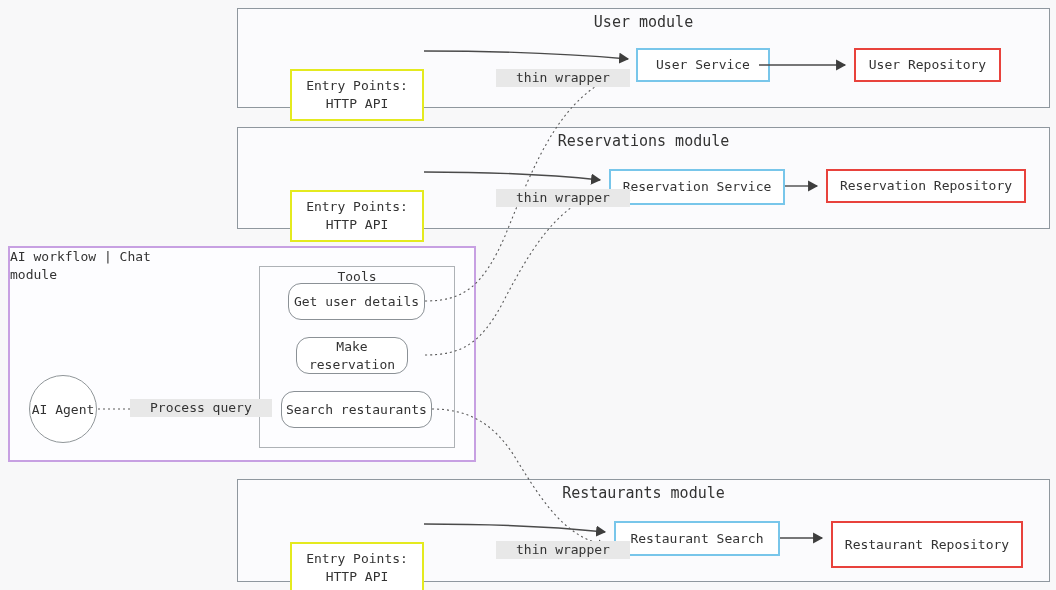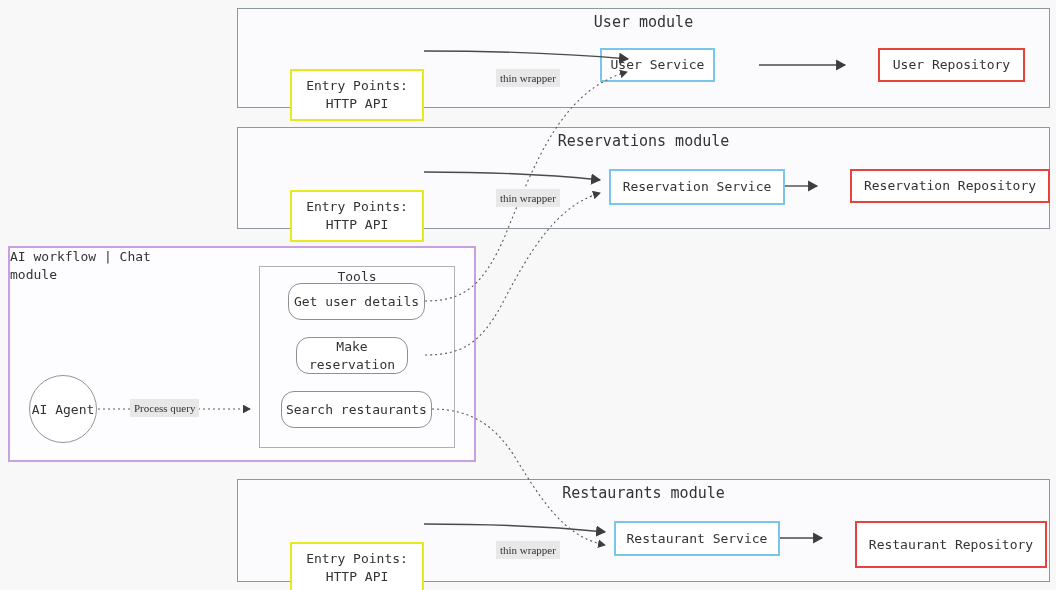--- a/index.html
+++ b/index.html
@@ -15,27 +15,27 @@
   .canvas{position:relative;width:1056px;height:590px;}
   .module{position:absolute;background:var(--module-fill);border:1.5px solid var(--module-border);}
   .module-title{position:absolute;top:5px;left:0;right:0;text-align:center;font-size:15px;line-height:17px;}
   .ai-module{position:absolute;background:var(--ai-module-fill);border:2px solid var(--ai-module-border);}
   .tools-box{position:absolute;border:1px solid #aeb2b6;background:var(--ai-module-fill);}
   .tools-title{position:absolute;top:2px;left:0;right:0;text-align:center;font-size:13px;}
   .node{position:absolute;display:flex;flex-direction:column;align-items:center;justify-content:center;
         background:var(--node-fill);font-size:13px;line-height:18px;text-align:center;}
   .entry{border:2.5px solid var(--entry-border);margin-top:44px;}
   .service{border:2px solid var(--service-border);}
-  .repository{border:2px solid var(--repository-border);margin-left:24px;}
+  .repository{border:2px solid var(--repository-border);}
   .tool{border:1.5px solid var(--tool-border);border-radius:13px;}
   .agent-circle{position:absolute;width:68px;height:68px;border-radius:50%;border:1.5px solid #909699;
         background:var(--node-fill);display:flex;align-items:center;justify-content:center;font-size:13px;}
   .edges{position:absolute;left:0;top:0;width:1056px;height:590px;z-index:5;pointer-events:none;}
-  .edge-label{position:absolute;z-index:6;background:var(--edge-label-bg);padding:1px 4px;
-        font-size:11px;line-height:16px;white-space:nowrap;font-family:Liberation Serif, serif;}
+  .edge-label{position:absolute;z-index:6;background:var(--edge-label-bg);padding:1px 20px;
+        font-size:13px;line-height:16px;white-space:nowrap;}
   .ai-title{position:absolute;top:0;left:0;right:0;text-align:left;font-size:13px;line-height:18px;}
 </style>
 </head>
 <body>
 
 <div class="canvas">
 
   <div class="module" style="left:237px;top:8px;width:813px;height:100px">
     <div class="module-title">User module</div>
   </div>
@@ -56,35 +56,35 @@
   </div>
 
   <div class="module" style="left:237px;top:479px;width:813px;height:103px">
     <div class="module-title">Restaurants module</div>
   </div>
 
   <div class="node entry" style="left:290px;top:25px;width:134px;height:52px">
     <div>Entry Points:</div>
     <div>HTTP API</div>
   </div>
-  <div class="node service" style="left:600px;top:48px;width:115px;height:34px">User Service</div>
+  <div class="node service" style="left:636px;top:48px;width:134px;height:34px">User Service</div>
   <div class="node repository" style="left:854px;top:48px;width:147px;height:34px">User Repository</div>
 
   <div class="node entry" style="left:290px;top:146px;width:134px;height:52px">
     <div>Entry Points:</div>
     <div>HTTP API</div>
   </div>
   <div class="node service" style="left:609px;top:169px;width:176px;height:36px">Reservation Service</div>
   <div class="node repository" style="left:826px;top:169px;width:200px;height:34px">Reservation Repository</div>
 
   <div class="node entry" style="left:290px;top:498px;width:134px;height:52px">
     <div>Entry Points:</div>
     <div>HTTP API</div>
   </div>
-  <div class="node service" style="left:614px;top:521px;width:166px;height:35px">Restaurant Service</div>
+  <div class="node service" style="left:614px;top:521px;width:166px;height:35px">Restaurant Search</div>
   <div class="node repository" style="left:831px;top:521px;width:192px;height:47px">Restaurant Repository</div>
 
   <div class="node tool" style="left:288px;top:283px;width:137px;height:37px">Get user details</div>
   <div class="node tool" style="left:296px;top:337px;width:112px;height:37px">Make reservation</div>
   <div class="node tool" style="left:281px;top:391px;width:151px;height:37px">Search restaurants</div>
   <div class="agent-circle" style="left:29px;top:375px">AI Agent</div>
 
   <svg class="edges" viewBox="0 0 1056 590">
     <defs>
       <marker id="arrow" viewBox="0 0 10 10" refX="8" refY="5" markerWidth="8" markerHeight="8" orient="auto">

